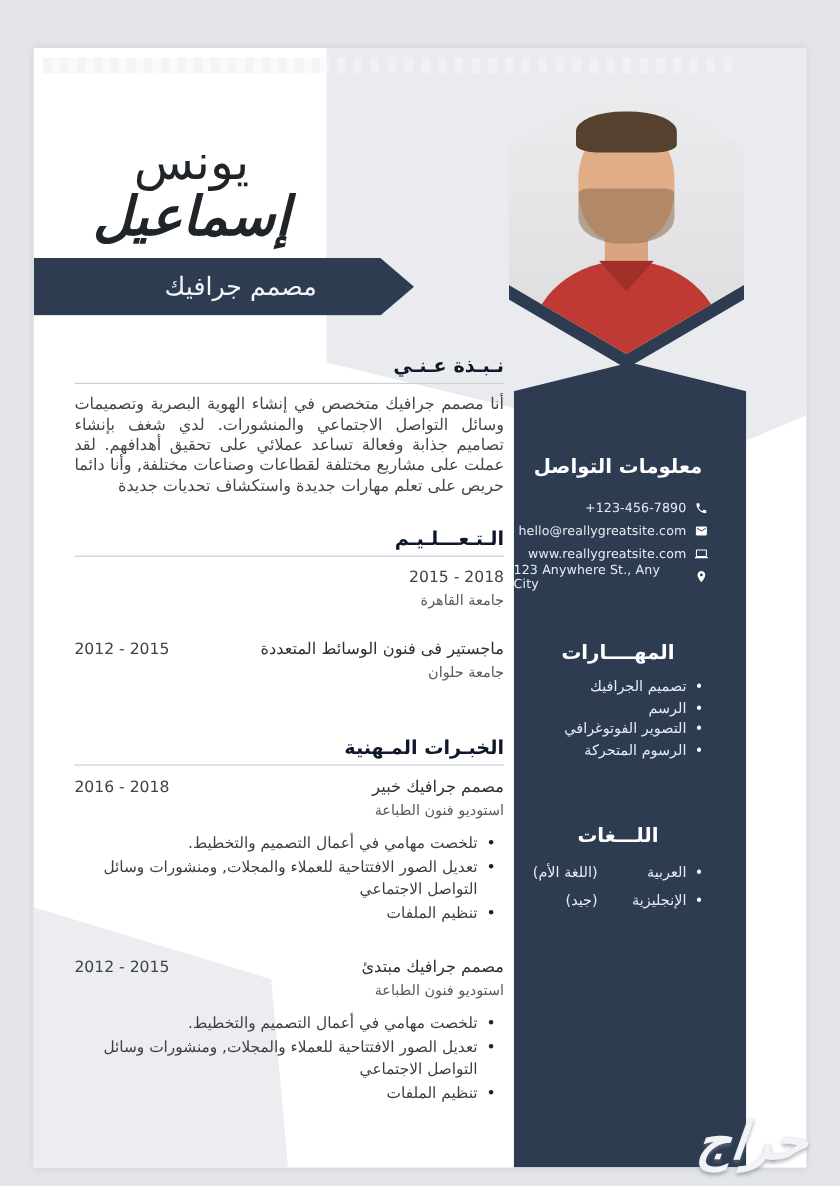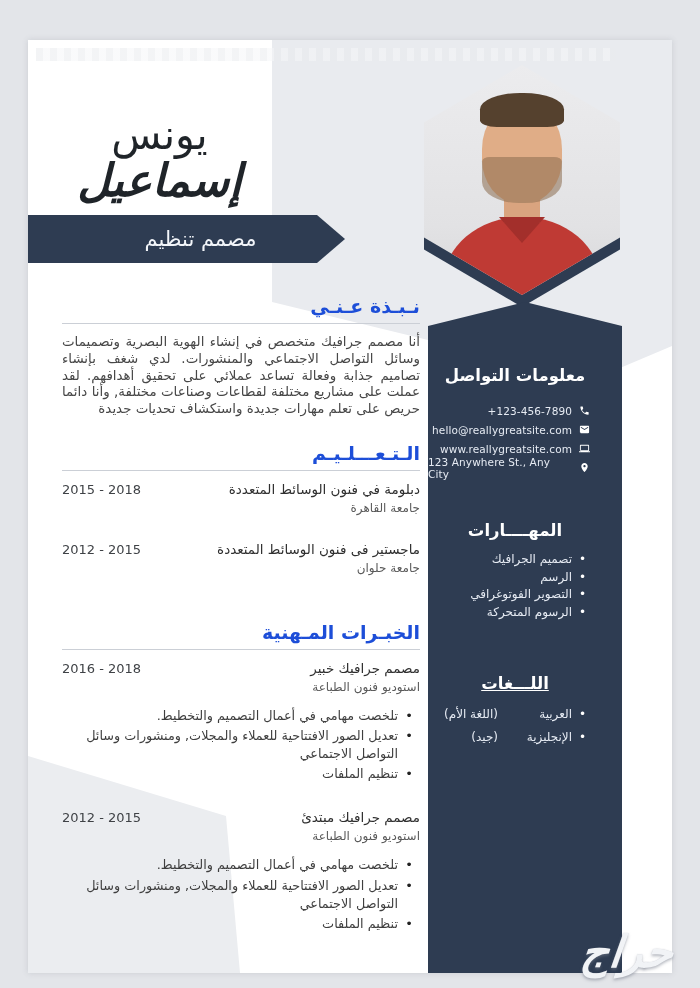--- a/index.html
+++ b/index.html
@@ -43,40 +43,40 @@
   .av-collar{position:absolute;left:50%;transform:translateX(-50%);bottom:52px;width:46px;height:26px;background:#a32f2b;clip-path:polygon(0 0,100% 0,50% 100%);}
   .av-neck{position:absolute;left:50%;transform:translateX(-50%);bottom:72px;width:36px;height:34px;background:#d9a47f;}
   .av-head{position:absolute;left:50%;transform:translateX(-50%);bottom:92px;width:80px;height:100px;background:#e0ad87;border-radius:46% 46% 44% 44%;}
   .av-beard{position:absolute;left:50%;transform:translateX(-50%);bottom:92px;width:80px;height:46px;background:#8a6b4f;border-radius:10% 10% 46% 46%;opacity:.55;}
   .av-hair{position:absolute;left:50%;transform:translateX(-50%);bottom:168px;width:84px;height:34px;background:#55412e;border-radius:48% 48% 20% 20%;}
   
   .sidebar{
     position:absolute;left:400px;top:262px;width:194px;height:671px;background:#2e3c52;
     clip-path:polygon(50% 0,100% 24px,100% 100%,0 100%,0 24px);
   }
-  .side-content{position:absolute;left:400px;top:262px;width:174px;color:#e9edf4;direction:rtl;}
+  .side-content{position:absolute;left:400px;top:275px;width:174px;color:#e9edf4;direction:rtl;}
   .side-heading{margin:0;text-align:center;font-size:16.5px;font-weight:700;color:#ffffff;}
   .h-contact{padding-top:64px;}
   .h-skills{padding-top:44px;}
-  .h-langs{padding-top:52px;text-decoration:underline;}
+  .h-langs{padding-top:52px;}
   .contact-list{margin-top:16px;}
   .contact-row{display:flex;align-items:center;justify-content:flex-start;direction:rtl;padding-right:12px;height:19px;}
   .contact-row svg{width:11px;height:11px;flex:0 0 auto;margin-left:7px;}
   .contact-row .cv{font-size:10.5px;letter-spacing:.1px;color:#e6ebf3;}
   .skill-list{margin-top:12px;}
   .skill-row{position:relative;text-align:right;padding-right:30px;font-size:12px;height:17.5px;color:#e6ebf3;}
   .skill-row::before{content:"•";position:absolute;right:16px;top:0;color:#ffffff;font-size:12px;}
   .lang-list{margin-top:14px;}
   .lang-row{display:flex;direction:rtl;padding:0 12px;height:23px;font-size:12px;color:#e6ebf3;}
   .lang-name{flex:1;position:relative;text-align:right;padding-right:18px;}
   .lang-name::before{content:"•";position:absolute;right:4px;top:0;color:#ffffff;font-size:12px;}
   .lang-level{width:58px;text-align:right;}
   
   .main{position:absolute;left:34px;top:255px;width:358px;direction:rtl;color:#3a3a3a;}
-  .sec-heading{margin:0;font-size:19px;font-weight:700;color:#1d4ed8;line-height:1.2;text-align:right;}
+  .sec-heading{margin:0;font-size:16px;font-weight:700;color:#0f172a;line-height:1.2;text-align:right;}
   .rule{height:1px;background:#cbcfd6;margin:5px 0 10px;}
   .about-text{margin:0;font-size:13.4px;line-height:1.26;text-align:justify;color:#474747;}
   .mt-edu{margin-top:24px;}
   .mt-exp{margin-top:46px;}
   .item{margin-top:7px;}
   .item + .item{margin-top:26px;}
   .item-row{display:flex;justify-content:space-between;align-items:baseline;}
   .item-title{font-size:13.5px;color:#2f2f2f;}
   .item-title.bold{font-weight:400;}
   .item-dates{font-size:13px;color:#3f4246;direction:ltr;unicode-bidi:isolate;}
@@ -100,21 +100,21 @@
 
   <div class="layer poly-top-right"></div>
   <div class="layer poly-bottom-left"></div>
   <div class="top-texture"></div>
 
   <div class="name-block">
     <div class="first-name">يونس</div>
     <div class="last-name">إسماعيل</div>
   </div>
   <div class="title-banner">
-    <span>مصمم تنظيم</span>
+    <span>مصمم جرافيك</span>
   </div>
 
   <div class="hex hex-navy"></div>
   <div class="hex hex-photo">
     <div class="av-shirt"></div>
     <div class="av-neck"></div>
     <div class="av-collar"></div>
     <div class="av-head"></div>
     <div class="av-beard"></div>
     <div class="av-hair"></div>
@@ -176,21 +176,20 @@
 
     <h2 class="sec-heading">نـبـذة عـنـي</h2>
     <div class="rule"></div>
     <p class="about-text">أنا مصمم جرافيك متخصص في إنشاء الهوية البصرية وتصميمات وسائل التواصل الاجتماعي والمنشورات. لدي شغف بإنشاء تصاميم جذابة وفعالة تساعد عملائي على تحقيق أهدافهم. لقد عملت على مشاريع مختلفة لقطاعات وصناعات مختلفة, وأنا دائما حريص على تعلم مهارات جديدة واستكشاف تحديات جديدة</p>
 
     <h2 class="sec-heading mt-edu">الـتـعـــلـيـم</h2>
     <div class="rule"></div>
 
     <div class="item">
       <div class="item-row">
-        <span class="item-title">دبلومة في فنون الوسائط المتعددة</span>
         <span class="item-dates">2015 - 2018</span>
       </div>
       <div class="item-org">جامعة القاهرة</div>
     </div>
     <div class="item">
       <div class="item-row">
         <span class="item-title">ماجستير فى فنون الوسائط المتعددة</span>
         <span class="item-dates">2012 - 2015</span>
       </div>
       <div class="item-org">جامعة حلوان</div>

